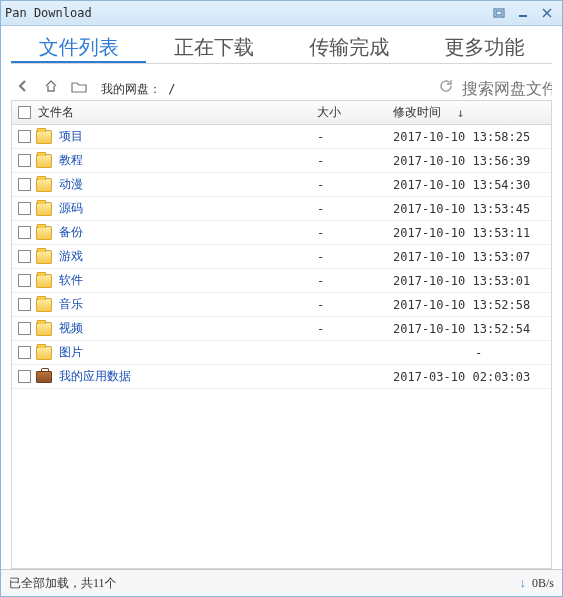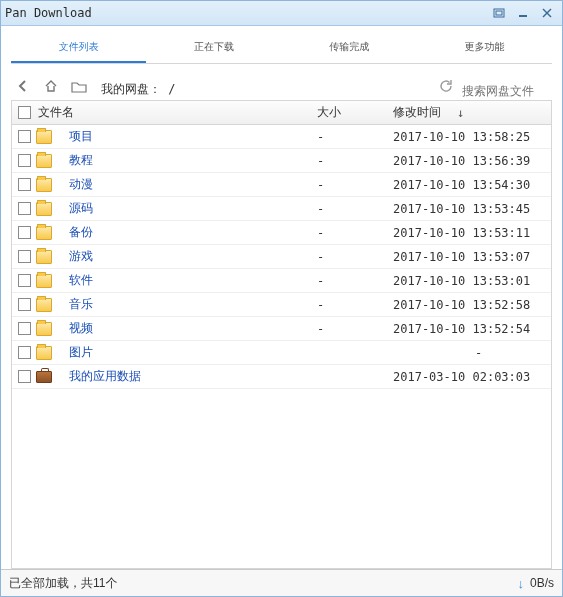--- a/index.html
+++ b/index.html
@@ -51,21 +51,21 @@
 }
 .tabs {
   display: flex;
   border-bottom: 1px solid #d6d6d6;
   height: 32px;
 }
 .tab {
   flex: 1;
   text-align: center;
   line-height: 30px;
-  font-size: 10px;
+  font-size: 20px;
   color: #555;
   cursor: pointer;
 }
 .tab.active {
   color: #2f7cd6;
   border-bottom: 2px solid #2f7cd6;
   font-weight: 500;
 }
 .toolbar {
   display: flex;
@@ -86,21 +86,21 @@
 .path-label {
   font-family: "SimSun", monospace;
   color: #333;
   margin-left: 6px;
   flex: 1;
 }
 .search-input {
   width: 90px;
   border: none;
   background: transparent;
-  font-size: 12px;
+  font-size: 16px;
   color: #aaa;
   outline: none;
 }
 .table {
   flex: 1;
   border: 1px solid #d6d6d6;
   display: flex;
   flex-direction: column;
   min-height: 0;
   margin-top: 2px;
@@ -124,21 +124,21 @@
   overflow-y: auto;
 }
 .row {
   display: flex;
   height: 24px;
   align-items: center;
   border-bottom: 1px solid #eee;
   font-family: "SimSun", monospace;
 }
 .cell-check { width: 24px; display:flex; justify-content:center;}
-.cell-name { flex: 1; display:flex; align-items:center; gap:17px; }
+.cell-name { flex: 1; display:flex; align-items:center; gap:7px; }
 .cell-size { width: 76px; color:#333;}
 .cell-mtime { width: 158px; color:#333;}
 .name-text { color: #1a4fb6; cursor: pointer; }
 .chk {
   width: 13px; height: 13px;
   border: 1px solid #8a8a8a;
   background: #fff;
 }
 .folder-icon {
   width: 16px; height: 14px;
@@ -172,21 +172,21 @@
   border:1px solid #6b3d1c;
   border-bottom:none;
   border-radius:2px 2px 0 0;
 }
 .statusbar {
   height: 22px;
   border-top: 1px solid #c9c9c9;
   display:flex;
   align-items:center;
   padding: 13px 8px;
-  font-family: Liberation Sans, sans-serif;
+  font-family: Liberation Serif, serif;
   color:#333;
   background:#f7f7f7;
 }
 .statusbar .spacer{flex:1;}
 .down-arrow{ color:#2f8de0; margin-right:6px; font-size:13px;}
 </style>
 </head>
 <body>
 
 <div class="window">

